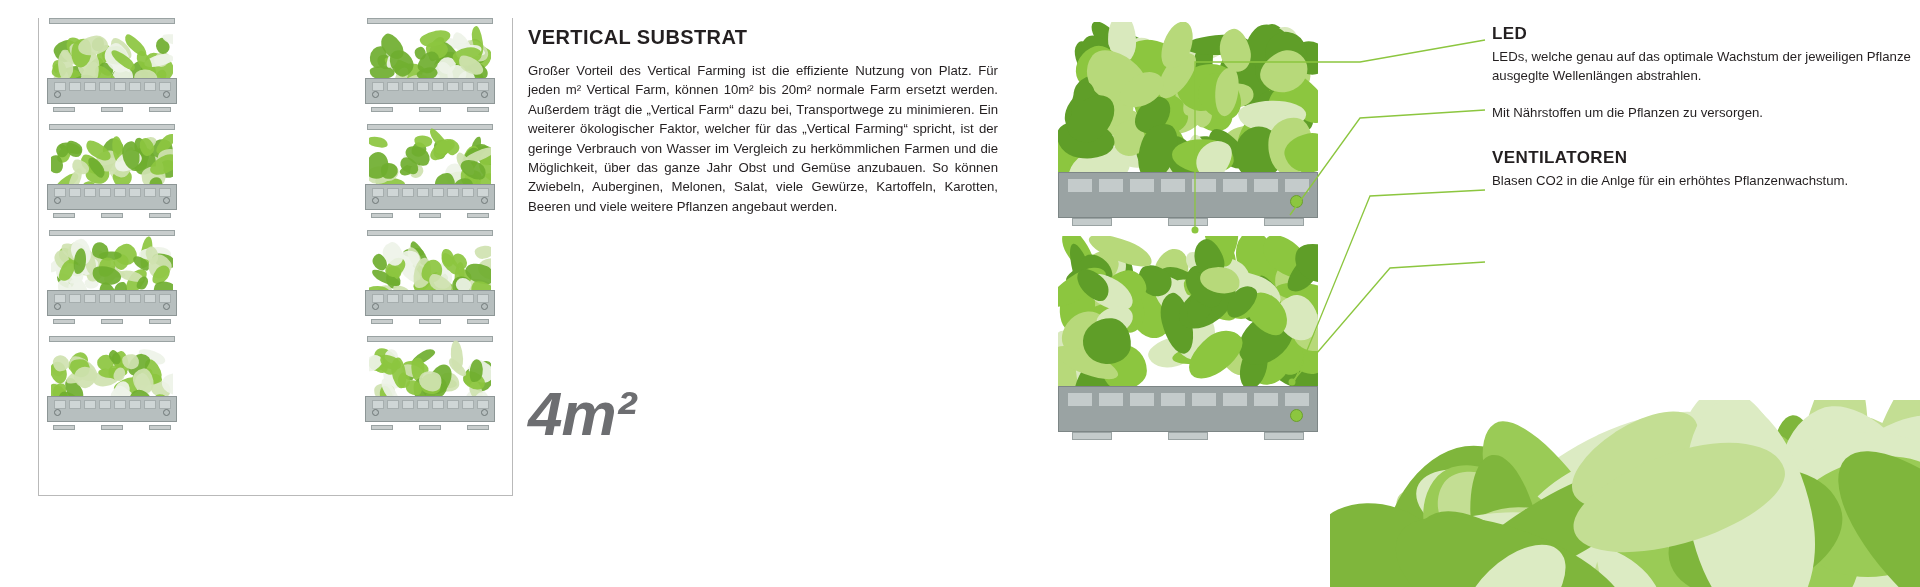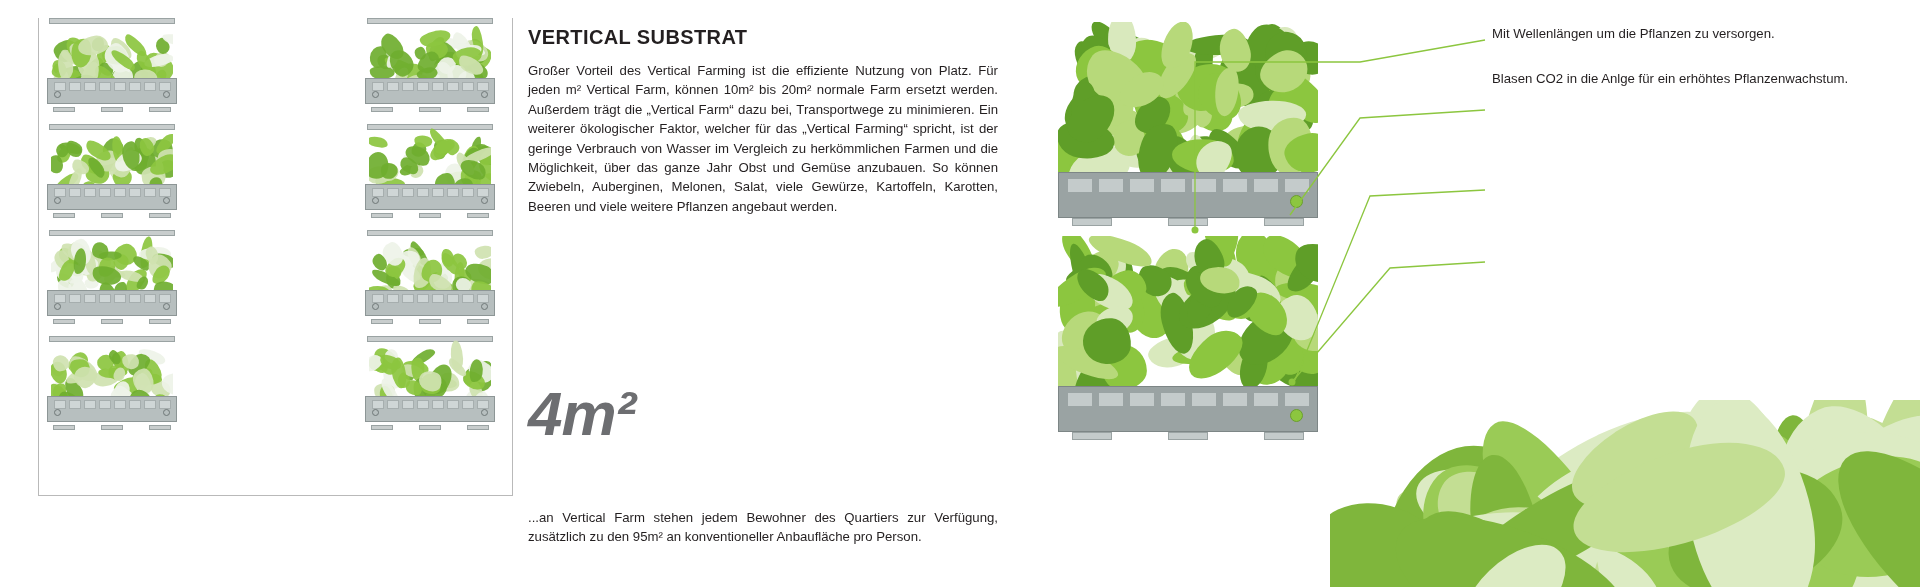--- a/index.html
+++ b/index.html
@@ -744,21 +744,20 @@
       </div>
   </div>
 
   <div class="col-text">
     <h1 class="heading">VERTICAL SUBSTRAT</h1>
     <p class="para">Großer Vorteil des Vertical Farming ist die effiziente Nutzung von Platz. Für jeden m² Vertical Farm, können 10m² bis 20m² normale Farm ersetzt werden. Außerdem trägt die „Vertical Farm“ dazu bei, Transportwege zu minimieren. Ein weiterer ökologischer Faktor, welcher für das „Vertical Farming“ spricht, ist der geringe Verbrauch von Wasser im Vergleich zu herkömmlichen Farmen und die Möglichkeit, über das ganze Jahr Obst und Gemüse anzubauen. So können Zwiebeln, Auberginen, Melonen, Salat, viele Gewürze, Kartoffeln, Karotten, Beeren und viele weitere Pflanzen angebaut werden.</p>
   </div>
 
   <div class="bignum">4m²</div>
 
-  <div class="footnote">...an Vertical Farm stehen jedem Bewohner des Quartiers zur Verfügung, zusätzlich zu den 95m² an konventioneller Anbaufläche pro Person.</div>
 
   <div class="unit u1">
     <div class="unit-foliage" id="foliage-u1">
         <span class="bleaf" style="width: 58.2118px; height: 25.2923px; left: 199.237px; top: 91.7003px; transform: rotate(130deg);"></span>
         <span class="bleaf d" style="width: 35.7152px; height: 19.5406px; left: 203.26px; top: 8.36528px; transform: rotate(58deg);"></span>
         <span class="bleaf d" style="width: 54.345px; height: 22.4515px; left: 197.307px; top: 60.6085px; transform: rotate(140deg);"></span>
         <span class="bleaf vl" style="width: 29.4576px; height: 47.4087px; left: 74.9624px; top: 96.1889px; transform: rotate(218deg);"></span>
         <span class="bleaf l" style="width: 46.8776px; height: 47.4059px; left: 97.9033px; top: 64.3021px; transform: rotate(79deg);"></span>
         <span class="bleaf" style="width: 61.1016px; height: 23.622px; left: 88.2028px; top: 125.194px; transform: rotate(86deg);"></span>
         <span class="bleaf vl" style="width: 38.4232px; height: 32.065px; left: 60.3694px; top: 113.63px; transform: rotate(192deg);"></span>
@@ -983,23 +982,28 @@
     <polyline points="1290,215 1360,118 1485,110" fill="none" stroke="#8cc63f" stroke-width="1.3"></polyline>
 
     <polyline points="1295,380 1370,196 1485,190" fill="none" stroke="#8cc63f" stroke-width="1.3"></polyline>
 
     <polyline points="1292,382 1390,268 1485,262" fill="none" stroke="#8cc63f" stroke-width="1.3"></polyline>
     <circle cx="1292" cy="382" r="3.5" fill="#8cc63f"></circle>
   </svg>
 
   <div class="labels">
     <div class="lbl-block">
-      <p class="lbl-body">Mit Wellenlängen um die Pflanzen zu versorgen.</p>
+      <h2 class="lbl-title">LED</h2>
+      <p class="lbl-body">LEDs, welche genau auf das optimale Wachstum der jeweiligen Pflanze ausgeglte Wellenlängen abstrahlen.</p>
+    </div>
+    <div class="lbl-block">
+      <p class="lbl-body">Mit Nährstoffen um die Pflanzen zu versorgen.</p>
     </div>
     <div class="lbl-block" style="margin-top:26px;">
+      <h2 class="lbl-title">VENTILATOREN</h2>
       <p class="lbl-body">Blasen CO2 in die Anlge für ein erhöhtes Pflanzenwachstum.</p>
     </div>
   </div>
 
   <div class="bigbasil" id="bigbasil">
       <span class="gleaf" style="width: 253.968px; height: 140.289px; left: 289.835px; top: 66.7675px; transform: rotate(356deg);"></span>
       <span class="gleaf lt" style="width: 267.39px; height: 77.665px; left: 440.227px; top: 40.6157px; transform: rotate(287deg);"></span>
       <span class="gleaf vlt" style="width: 159.157px; height: 76.7938px; left: 459.231px; top: 123.779px; transform: rotate(28deg);"></span>
       <span class="gleaf lt" style="width: 182.886px; height: 94.1894px; left: 356.072px; top: 162.692px; transform: rotate(139deg);"></span>
       <span class="gleaf lt" style="width: 183.304px; height: 62.5679px; left: 56.5421px; top: 109.345px; transform: rotate(206deg);"></span>

